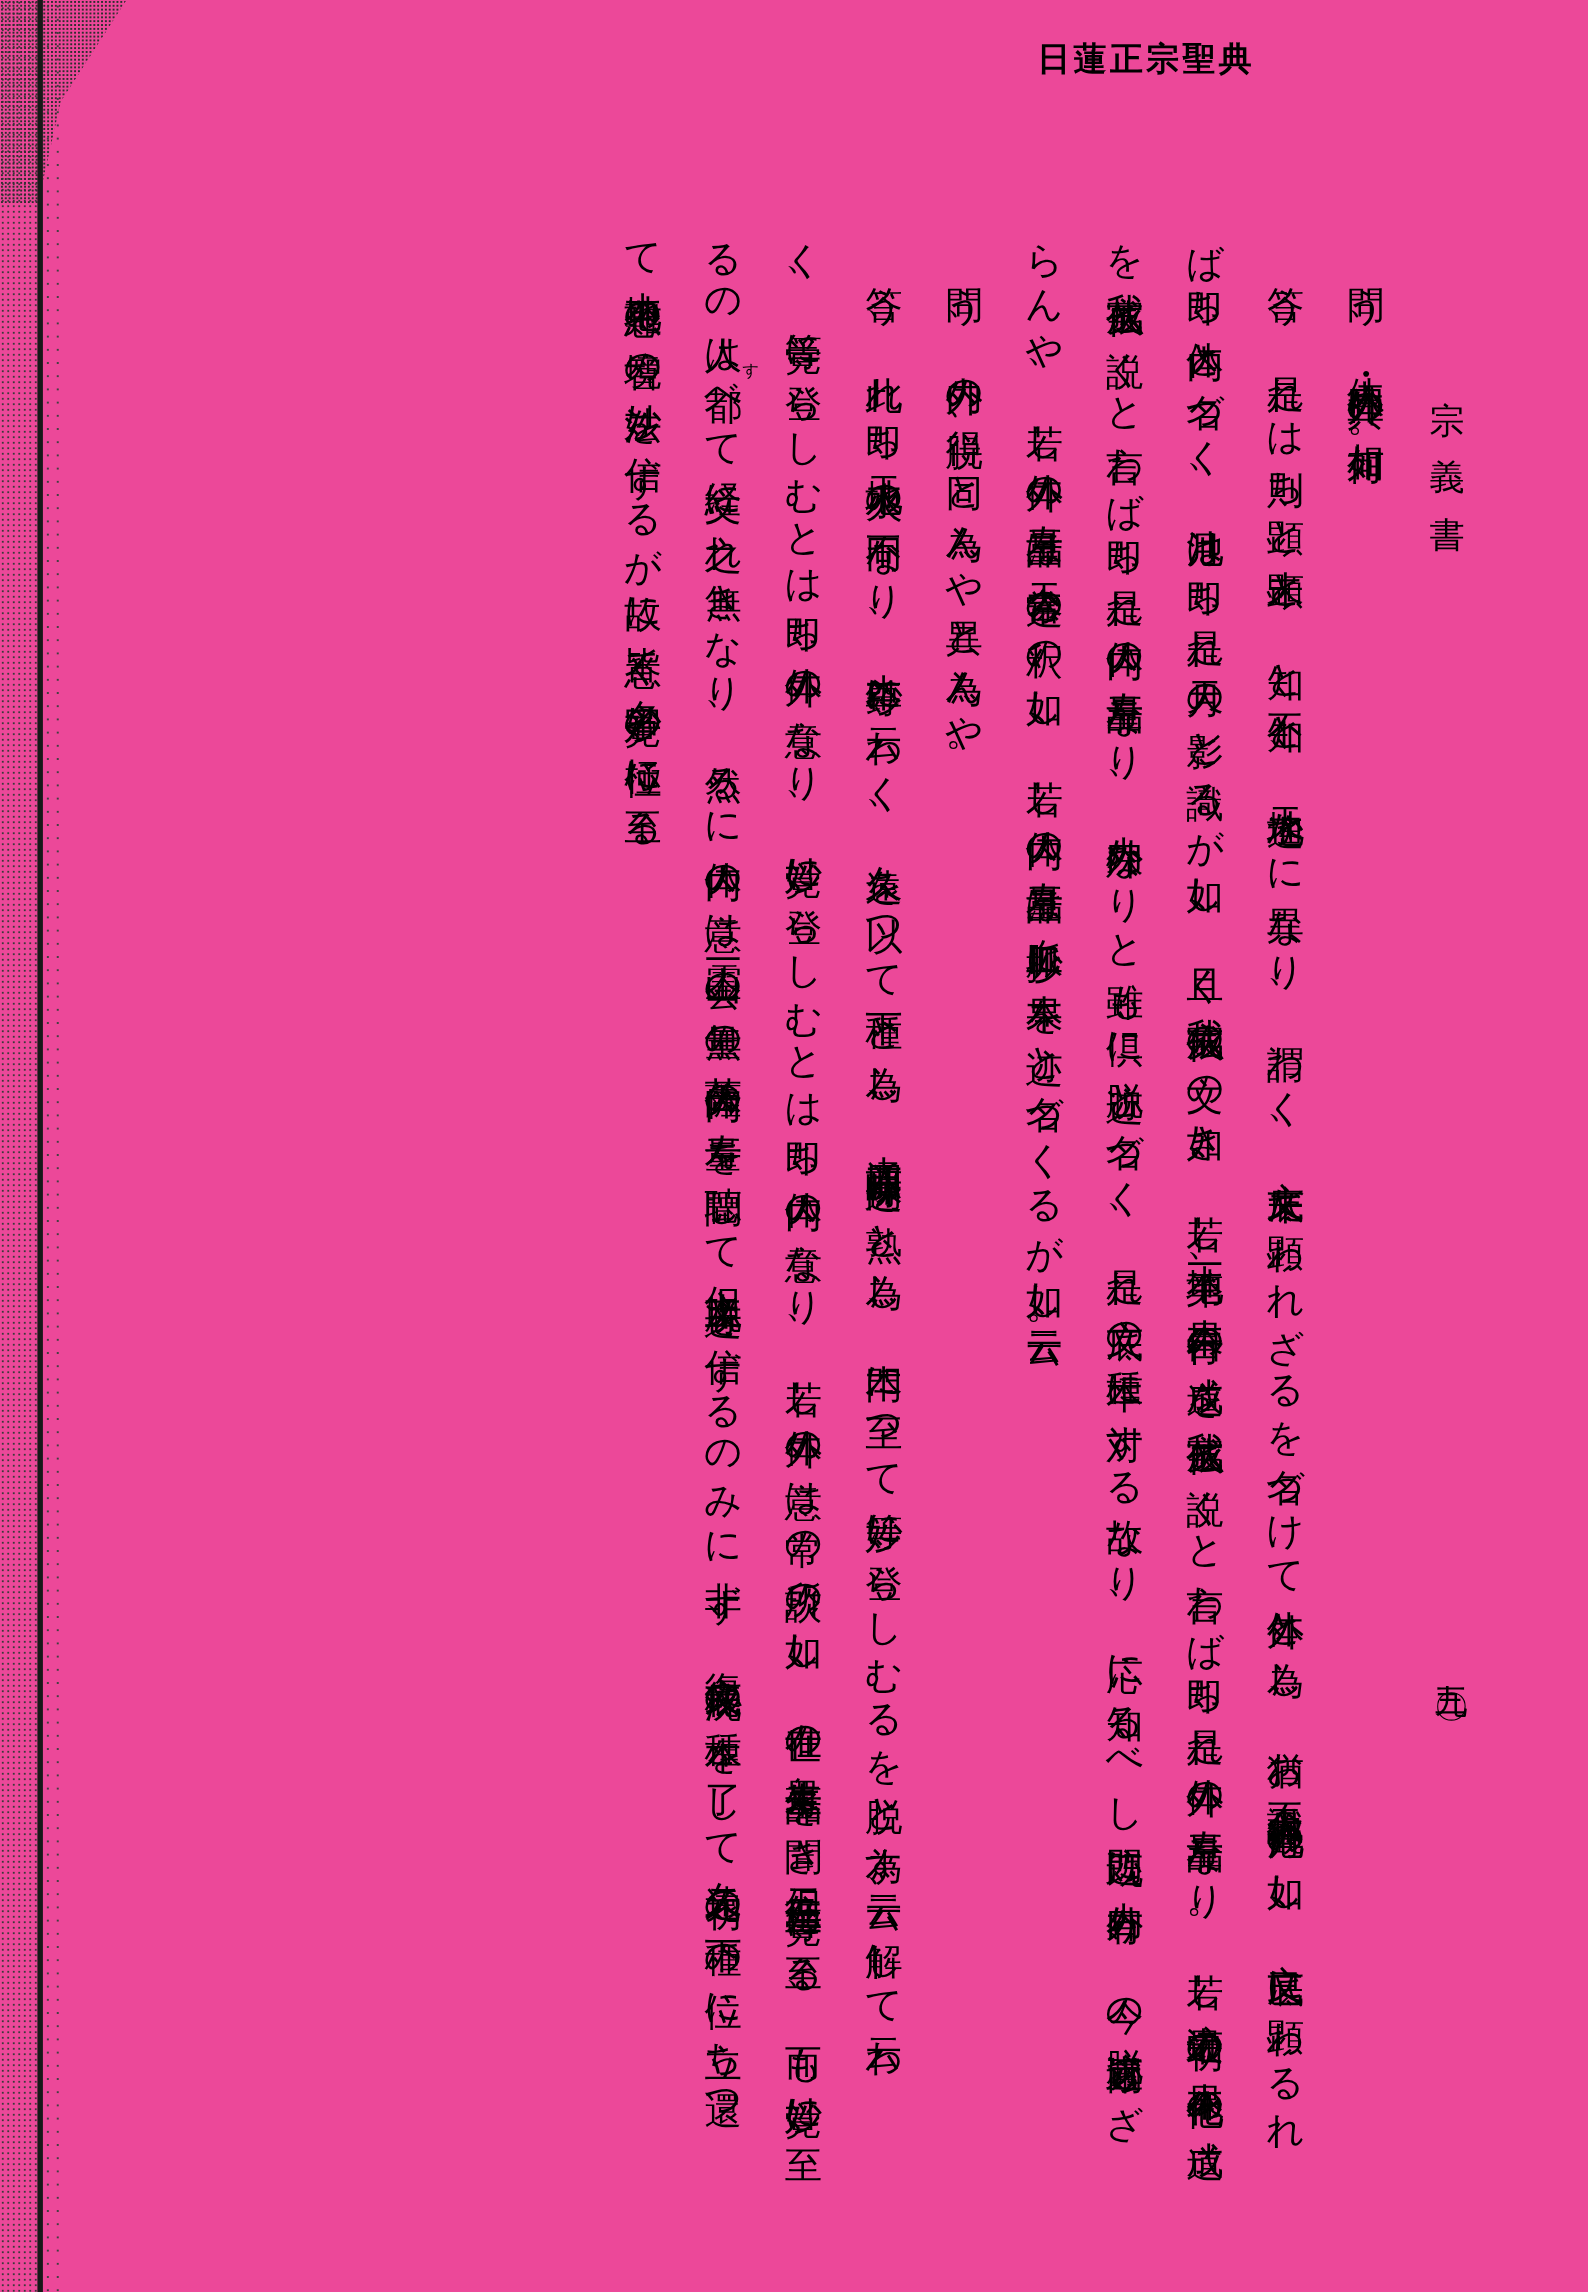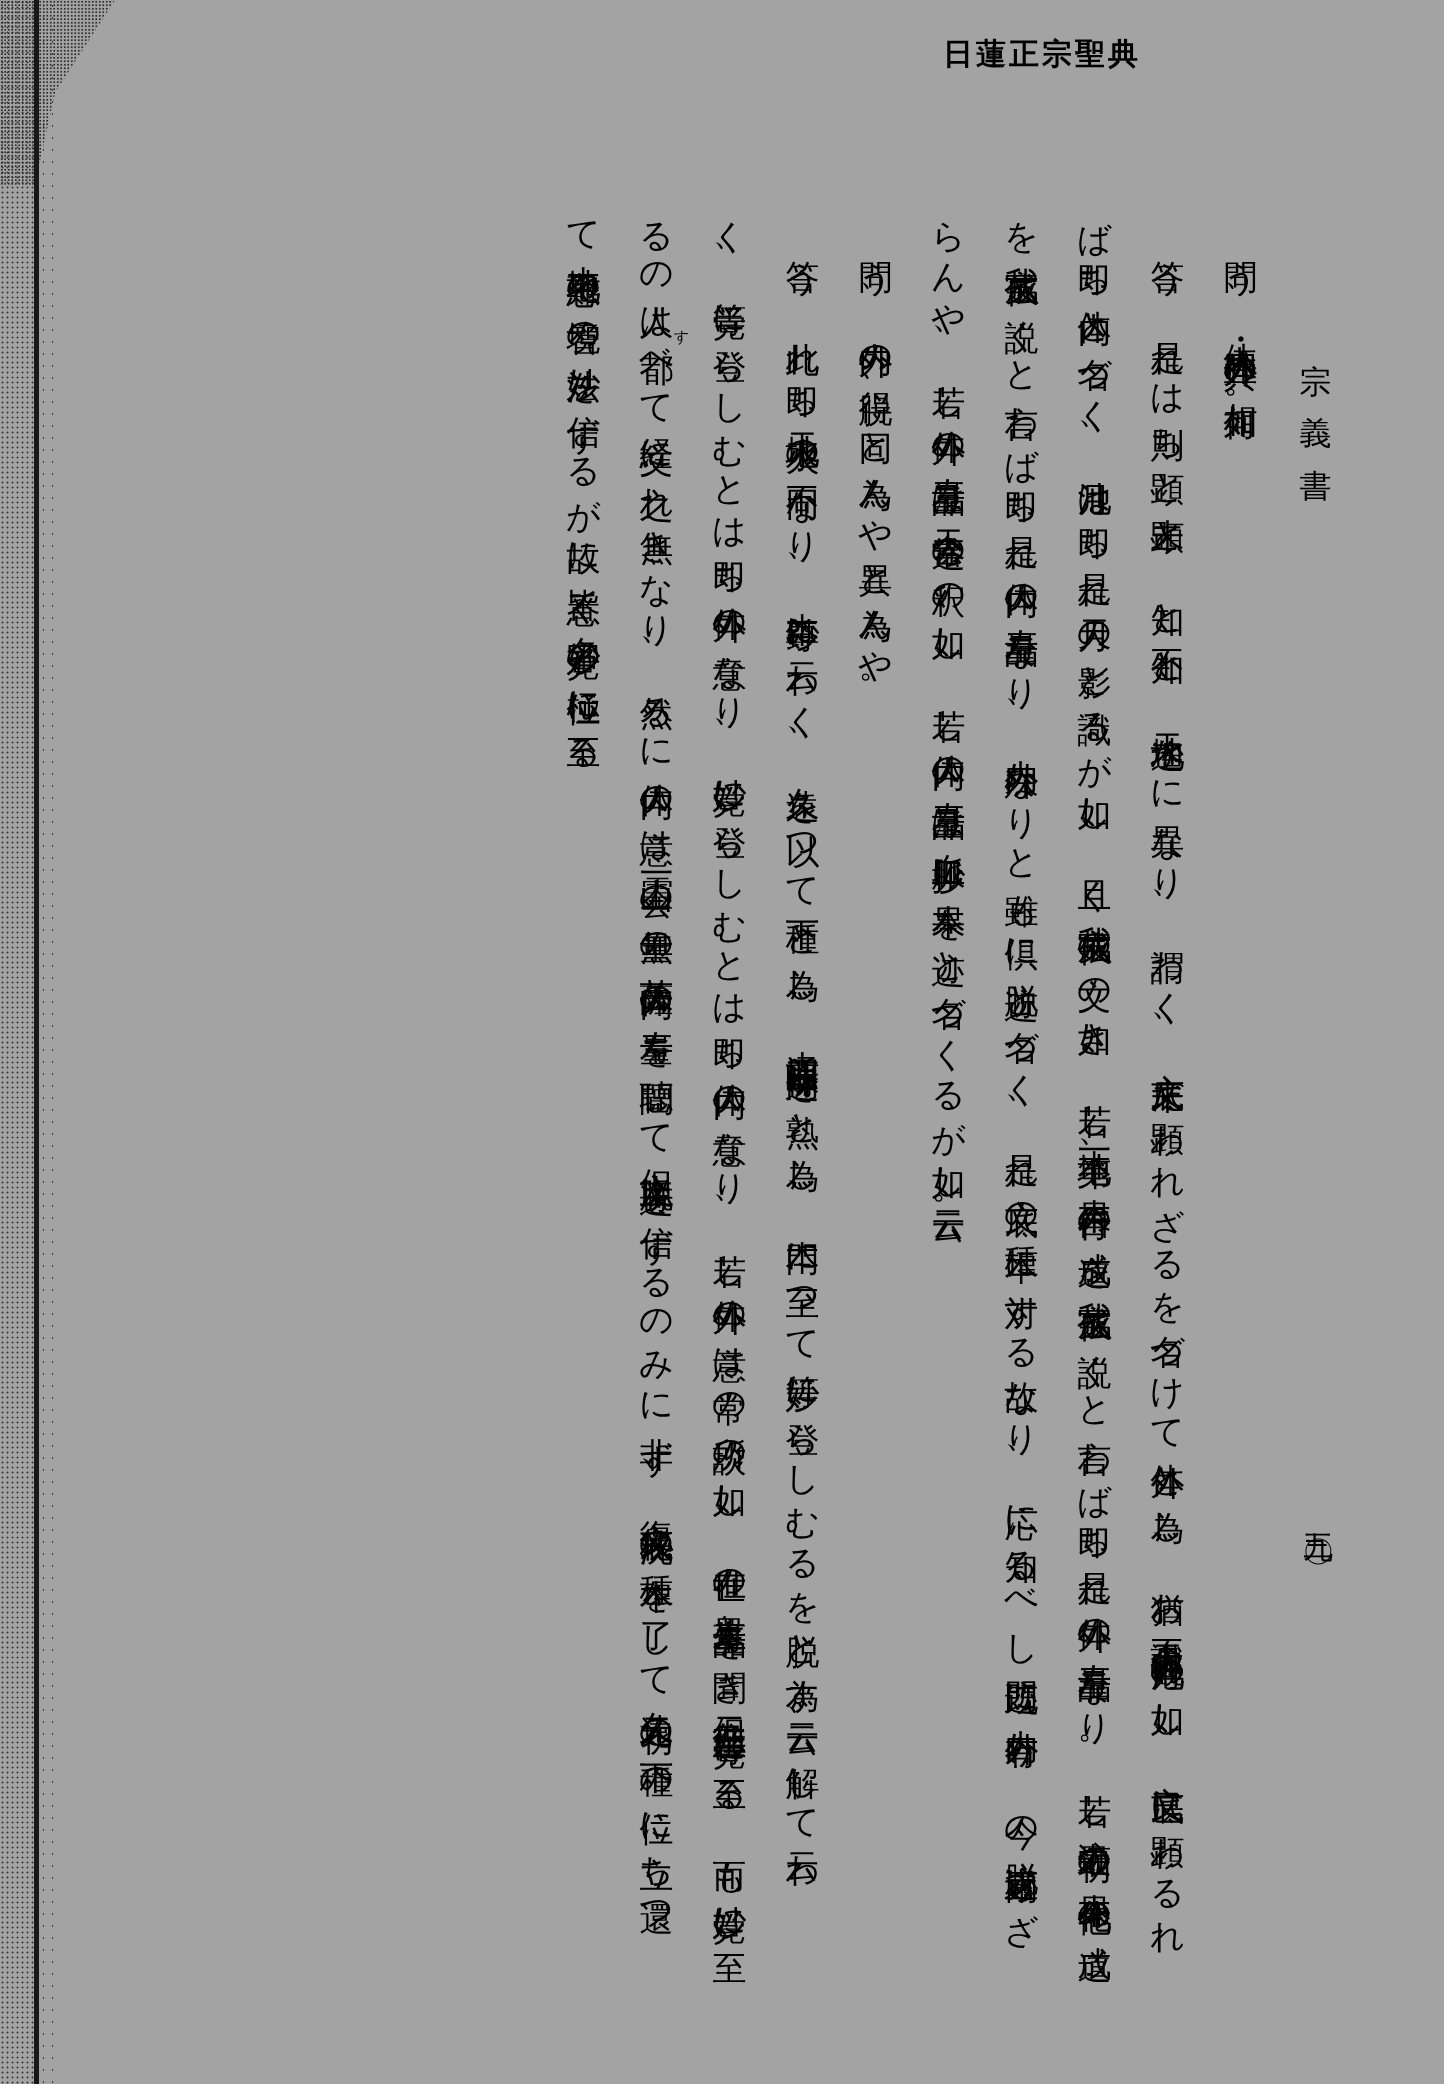--- a/index.html
+++ b/index.html
@@ -3,21 +3,21 @@
 <meta charset="utf-8">
 <style>
   html, body { margin: 0; padding: 0; }
   body {
     width: 1444px; height: 2084px;
     background: #ffffff;
     position: relative;
     overflow: hidden;
     font-family: "Liberation Serif", "DejaVu Serif", serif;
   }
-  .page { position: absolute; inset: 0; background: #a3a3a3; }
+  .page { position: absolute; inset: 0; background: #ec4899; }
 
   
   .scan-band {
     position: absolute; left: 0; top: 0; width: 34px; height: 2084px;
     background-image: radial-gradient(circle, #3a3a3a 0.9px, transparent 1.1px);
     background-size: 5px 5px;
   }
   .scan-line {
     position: absolute; left: 34px; top: 0; width: 5px; height: 2084px;
     background: #181818;

